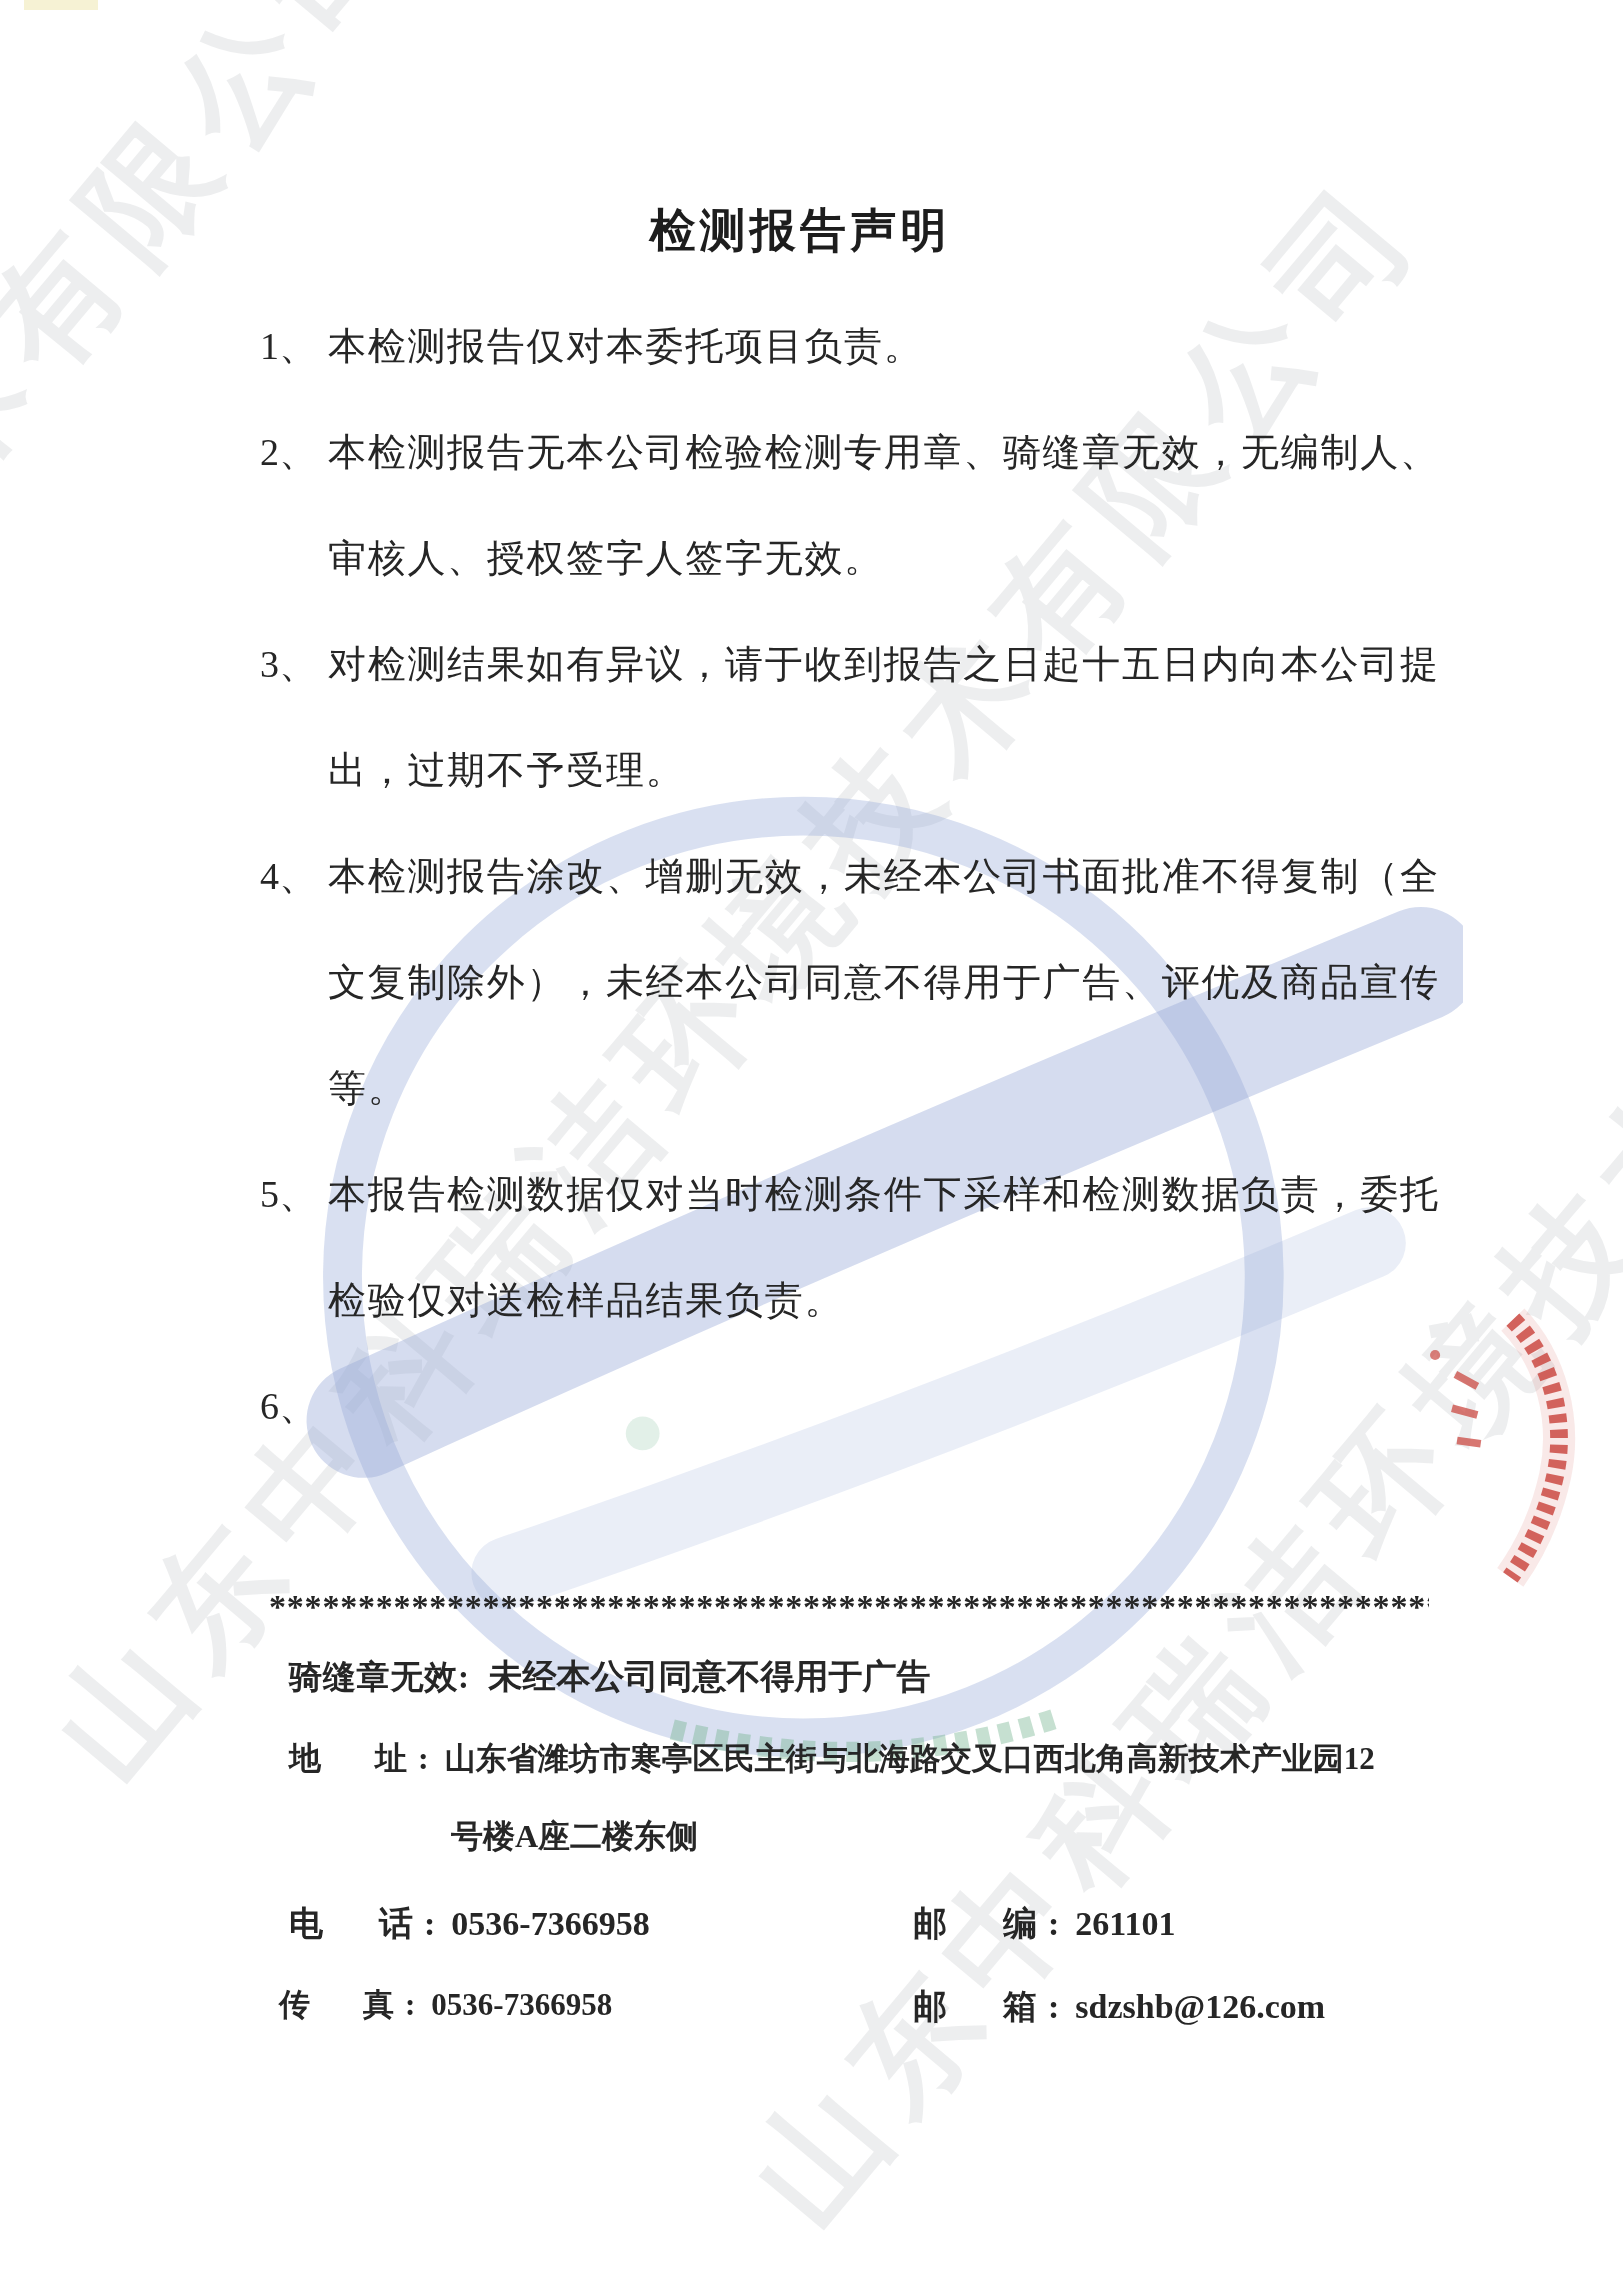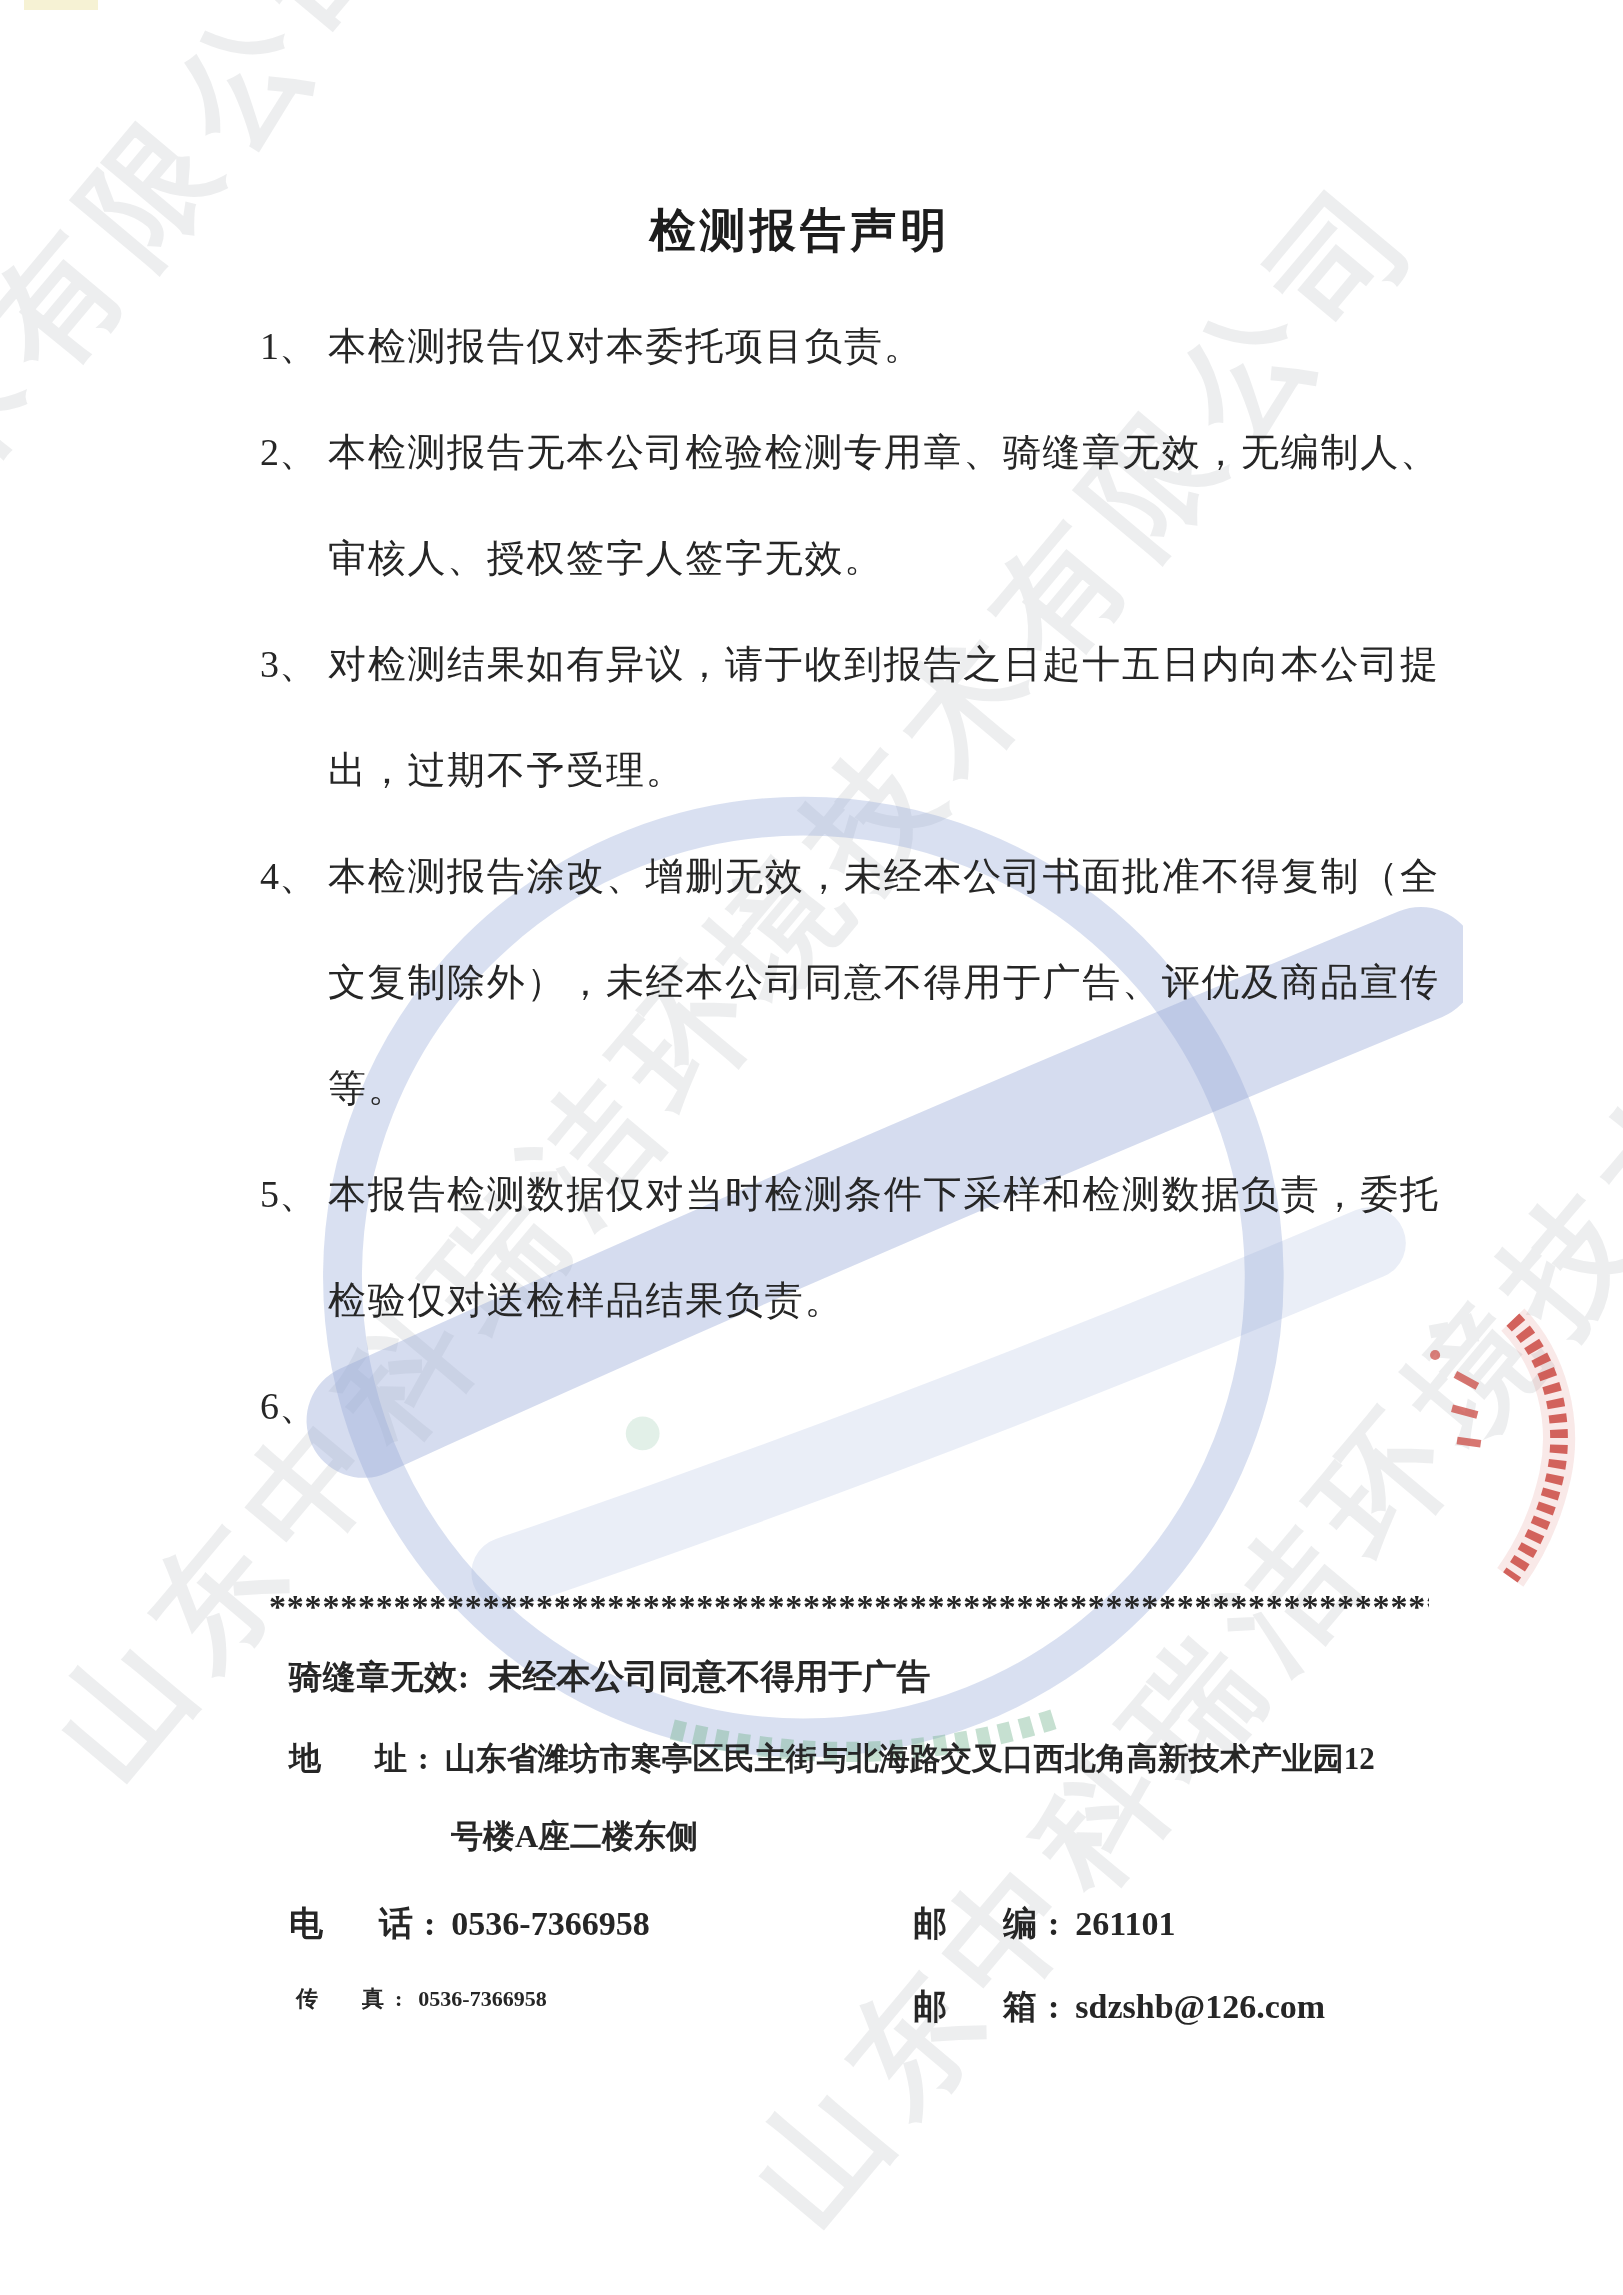--- a/index.html
+++ b/index.html
@@ -60,21 +60,21 @@
   .f-label{letter-spacing:11px;}
   .f-label.nospace{letter-spacing:0.8px;}
   .f-value{margin-left:5px;}
   #row-company{left:289px;top:1654px;font-size:33px;}
   #row-company .f-value{margin-left:18.6px;font-size:34px;}
   #row-addr1{left:289px;top:1737px;font-size:32px;}
   #row-addr1 .f-value{font-size:31px;}
   #row-addr2{left:451px;top:1815px;font-size:32px;text-align:center;}
   #row-phone{left:289px;top:1901px;font-size:34px;}
   #row-post{left:913px;top:1901px;font-size:34px;}
-  #row-fax{left:296px;top:1984px;font-size:22px;}
+  #row-fax{left:279px;top:1984px;font-size:31px;}
   #row-email{left:913px;top:1984px;font-size:34px;}
 </style>
 <title>检测报告声明</title></head>
 <body>
 
 <div class="page">
 
   <div>
     <span id="wm1" class="watermark-line">山东中科瑞洁环境技术有限公司</span>
     <span id="wm2" class="watermark-line">山东中科瑞洁环境技术有限公司</span>

